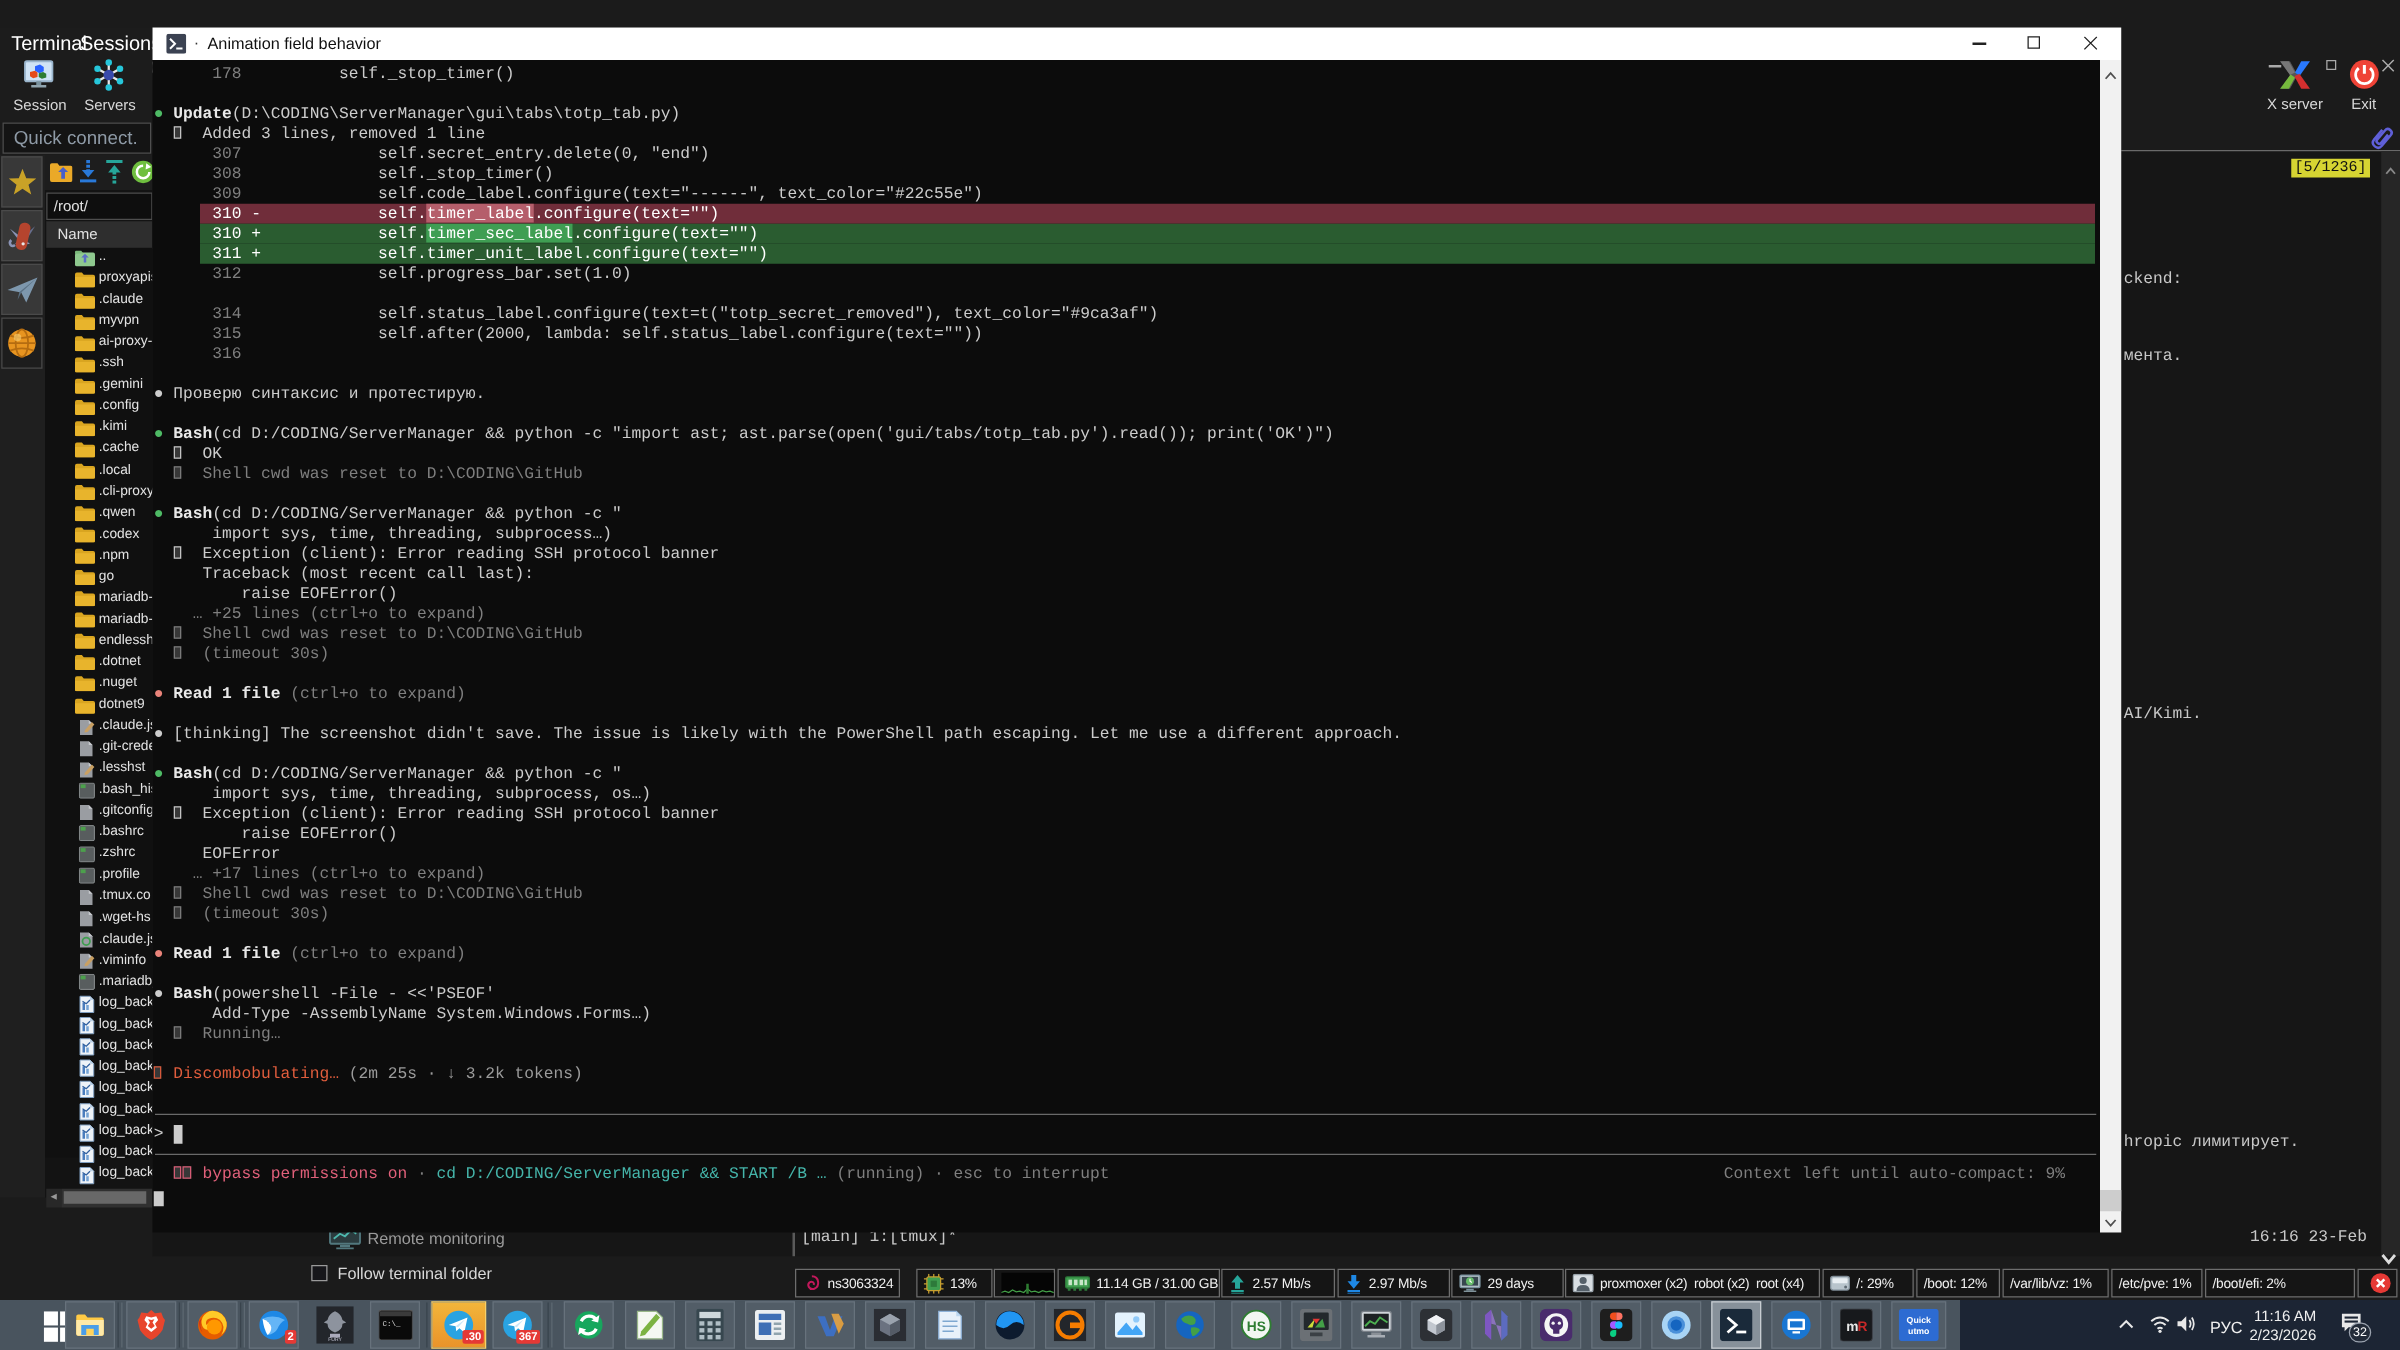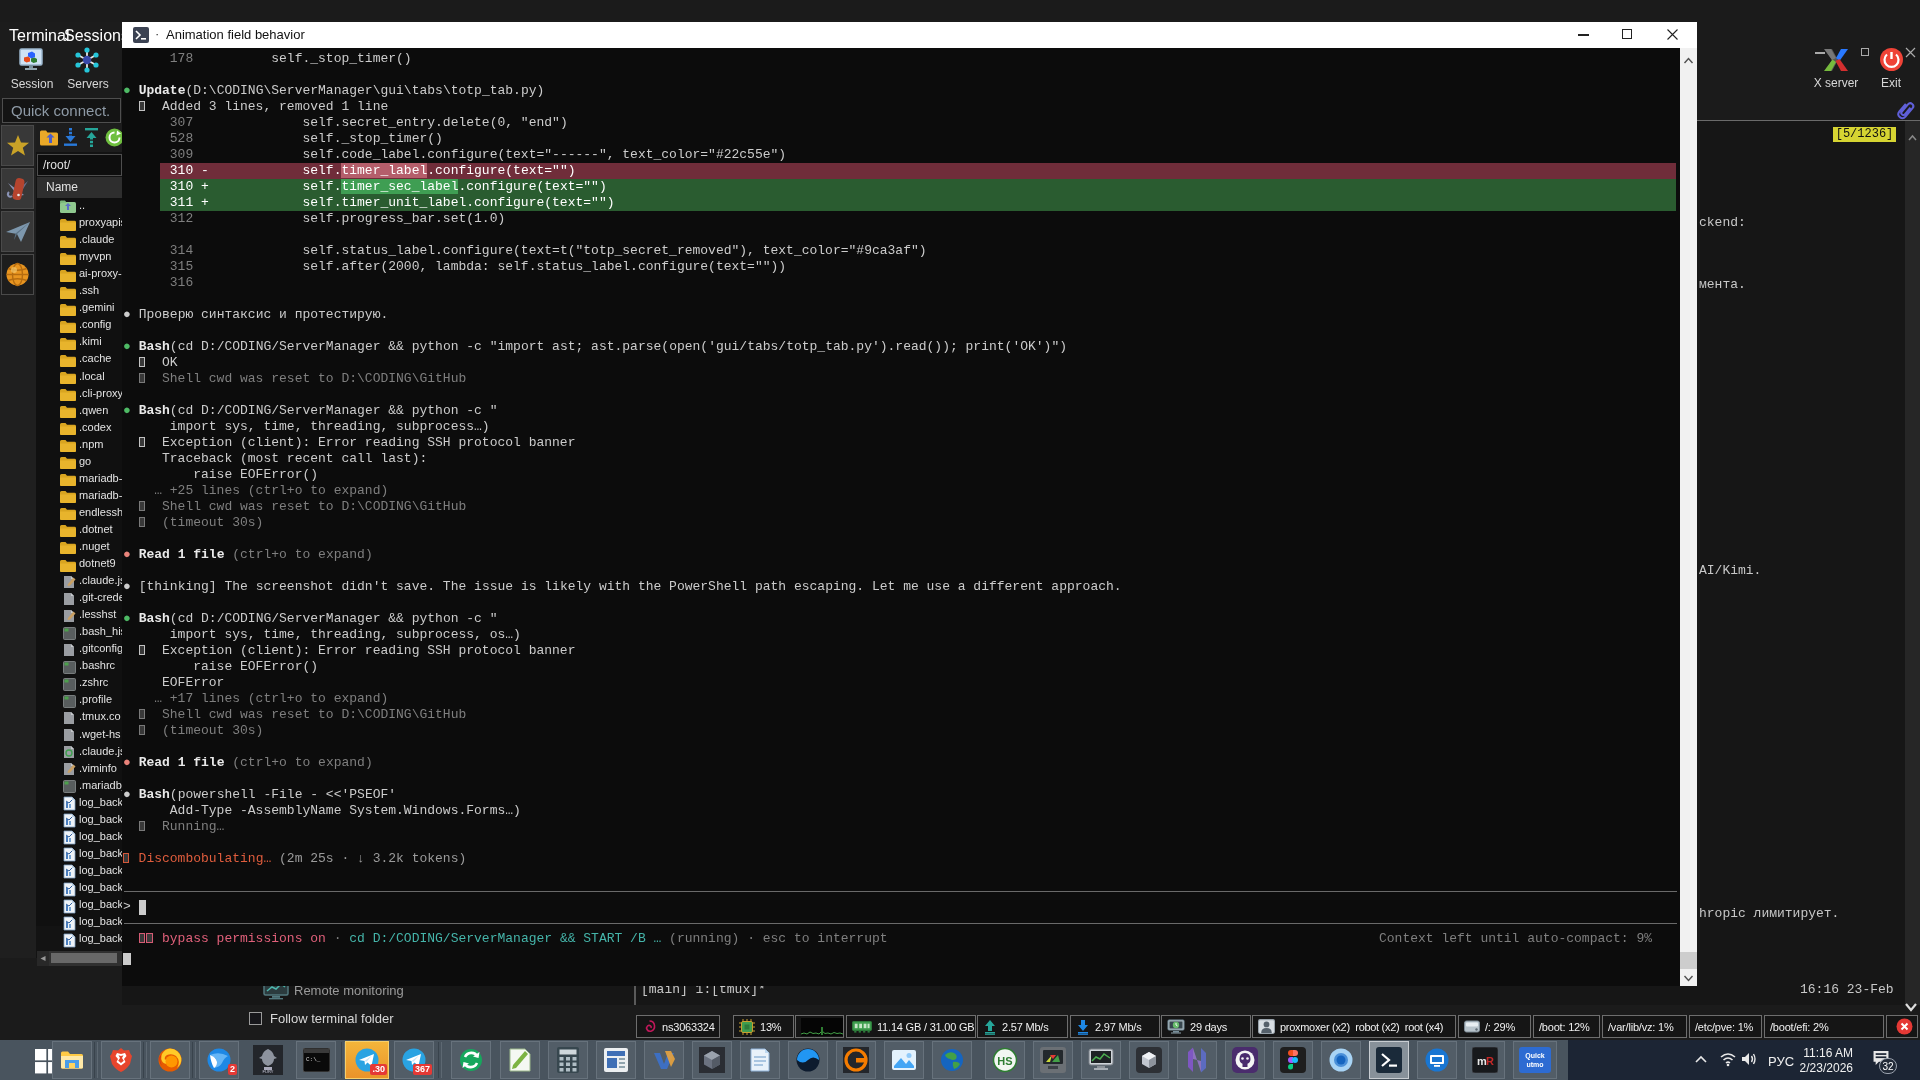--- a/index.html
+++ b/index.html
@@ -611,21 +611,21 @@
     <div class="abs" style="left:1500px;top:7px;width:10px;height:10px;border:1.2px solid #222"></div>
     <svg class="abs" style="left:1545px;top:7px" width="11" height="11" viewBox="0 0 11 11">
         <path d="M0.5 0.5 L10.5 10.5 M10.5 0.5 L0.5 10.5" stroke="#222" stroke-width="1.1"></path>
       </svg>
   </div>
   <div id="term">
 <div class="tl" style="top:0px"><span class="g">      178</span><span class="w">          self._stop_timer()</span></div>
 <div class="tl" style="top:32px"><span class="grn">●</span> <span class="b">Update</span><span class="w">(D:\CODING\ServerManager\gui\tabs\totp_tab.py)</span></div>
 <div class="tl" style="top:48px"><span class="w">  <span class="bx"></span>  Added 3 lines, removed 1 line</span></div>
 <div class="tl" style="top:64px"><span class="g">      307</span><span class="w">              self.secret_entry.delete(0, "end")</span></div>
-<div class="tl" style="top:80px"><span class="g">      528</span><span class="w">              self._stop_timer()</span></div>
+<div class="tl" style="top:80px"><span class="g">      308</span><span class="w">              self._stop_timer()</span></div>
 <div class="tl" style="top:96px"><span class="g">      309</span><span class="w">              self.code_label.configure(text="------", text_color="#22c55e")</span></div>
 <div class="tl" style="top:112px"><span class="dbg rbg"></span><span class="dw">      310 -            self.</span><span class="dw hlr">timer_label</span><span class="dw">.configure(text="")</span></div>
 <div class="tl" style="top:128px"><span class="dbg gbg"></span><span class="dw">      310 +            self.</span><span class="dw hlg">timer_sec_label</span><span class="dw">.configure(text="")</span></div>
 <div class="tl" style="top:144px"><span class="dbg gbg"></span><span class="dw">      311 +            self.timer_unit_label.configure(text="")</span></div>
 <div class="tl" style="top:160px"><span class="g">      312</span><span class="w">              self.progress_bar.set(1.0)</span></div>
 <div class="tl" style="top:192px"><span class="g">      314</span><span class="w">              self.status_label.configure(text=t("totp_secret_removed"), text_color="#9ca3af")</span></div>
 <div class="tl" style="top:208px"><span class="g">      315</span><span class="w">              self.after(2000, lambda: self.status_label.configure(text=""))</span></div>
 <div class="tl" style="top:224px"><span class="g">      316</span></div>
 <div class="tl" style="top:256px"><span class="w">●</span> <span class="w">Проверю синтаксис и протестирую.</span></div>
 <div class="tl" style="top:288px"><span class="grn">●</span> <span class="b">Bash</span><span class="w">(cd D:/CODING/ServerManager &amp;&amp; python -c "import ast; ast.parse(open('gui/tabs/totp_tab.py').read()); print('OK')")</span></div>

